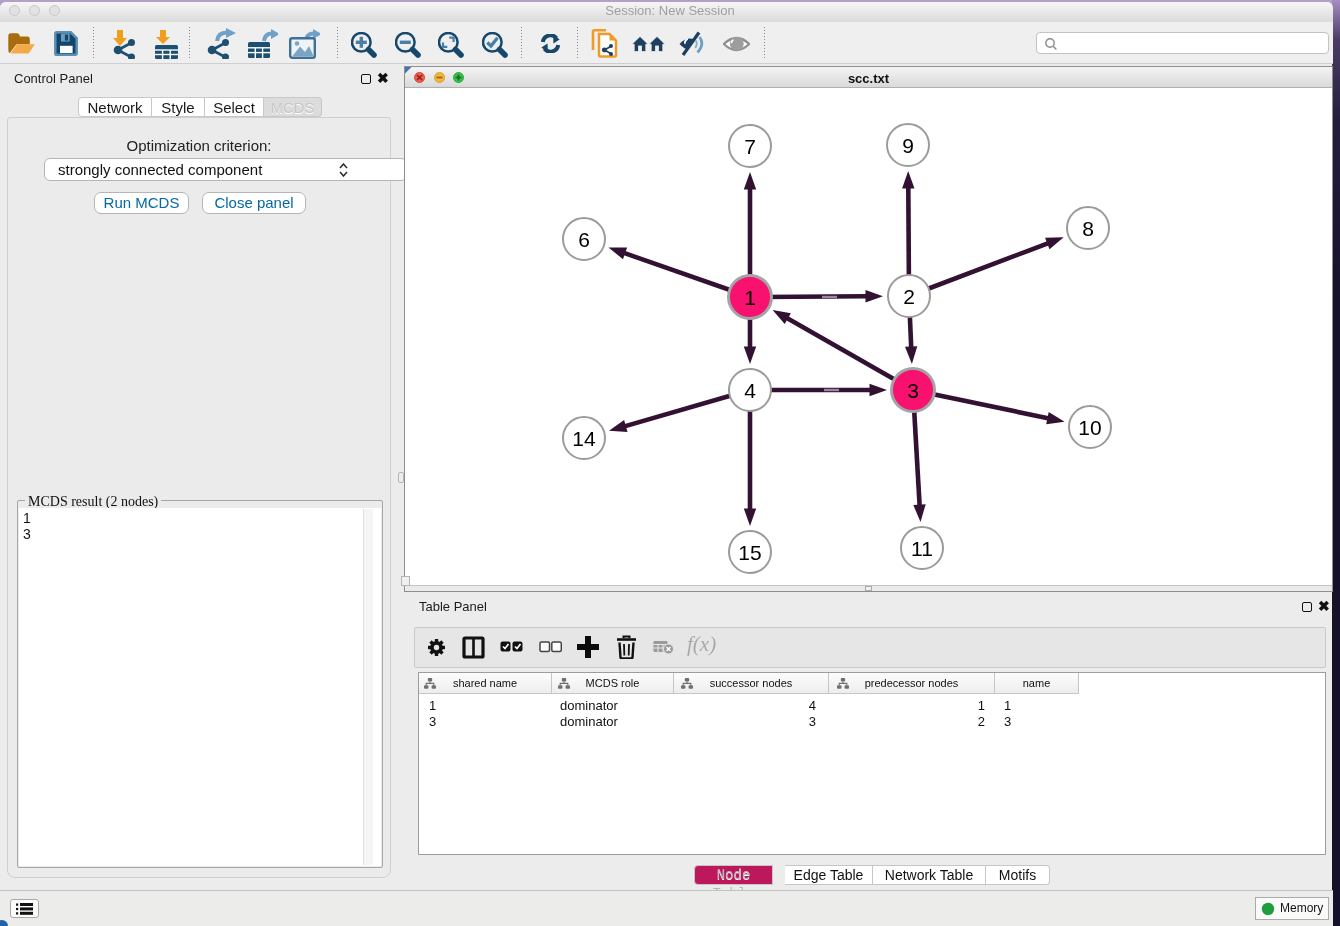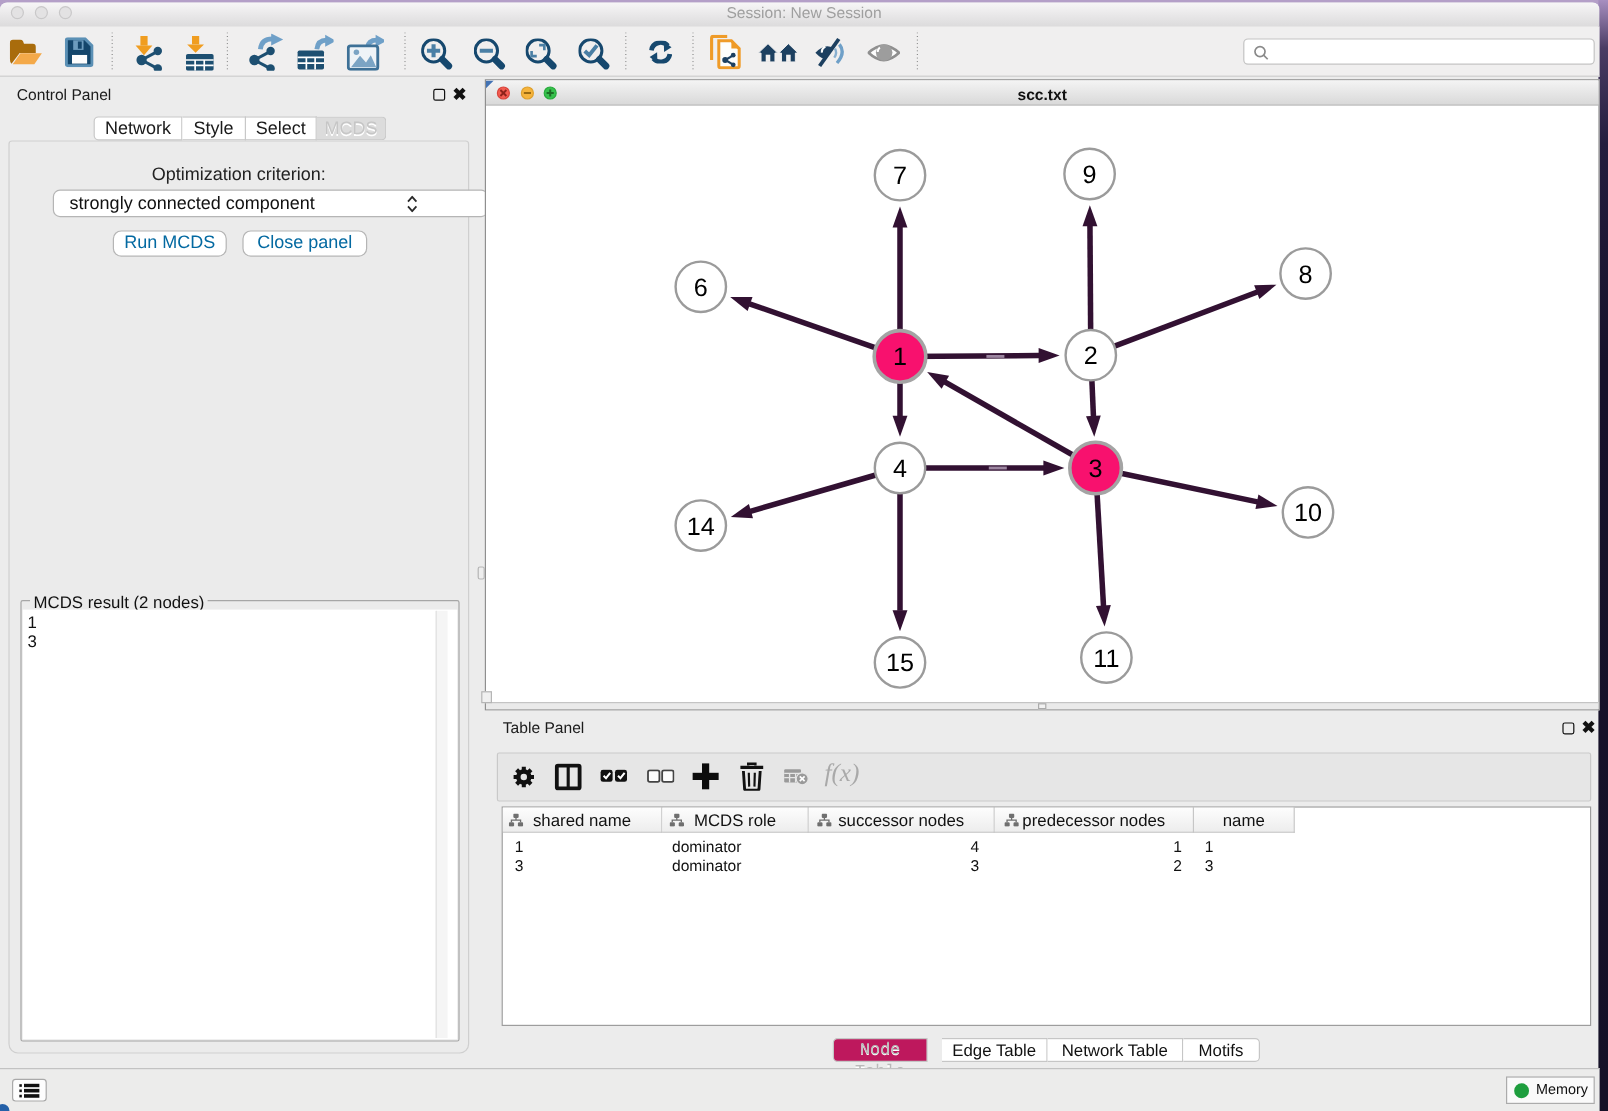--- a/index.html
+++ b/index.html
@@ -19,34 +19,34 @@
 
 #cp-title{left:14px;top:71px;font-size:13px;color:#1c1c1c;}
 .sq{width:10px;height:10px;border:1.5px solid #111;border-radius:2px;}
 .xx{font-size:14px;font-weight:bold;color:#111;}
 #cp-body{left:7px;top:117px;width:384px;height:761px;background:#ebebeb;border:1px solid #cfcfcf;border-radius:3px 3px 8px 8px;}
 .tab{position:absolute;top:97px;height:20px;font-size:15px;color:#1a1a1a;text-align:center;background:#fff;border:1px solid #c8c8c8;line-height:19px;}
 #optlabel{left:0;top:137px;width:398px;text-align:center;font-size:15px;color:#222;}
 #combo{left:44px;top:158px;width:363px;height:23px;background:#fff;border:1px solid #b5b5b5;border-radius:6px;font-size:15px;line-height:21px;padding-left:13px;color:#111;}
 .btn{position:absolute;top:192px;height:22px;background:#fff;border:1px solid #b5b5b5;border-radius:7px;font-size:15px;text-align:center;line-height:20px;color:#0369a1;}
 #grp{left:17px;top:500px;width:366px;height:368px;border:1px solid #a6a6a6;border-radius:2px;}
-#grp-title{left:25px;top:494px;font-size:14px;color:#111;background:#ebebeb;padding:0 3px;}
+#grp-title{left:25px;top:494px;font-size:14px;color:#111;background:#ebebeb;padding:0 3px;font-family:Liberation Serif, serif;}
 #grp-white{left:19px;top:508px;width:362px;height:358px;background:#fff;font-size:14px;line-height:16px;color:#111;padding:2px 0 0 4px;}
 #grp-scroll{left:363px;top:509px;width:10px;height:356px;background:#f5f5f5;border-left:1px solid #e0e0e0;}
 
 #nwin{left:404px;top:66px;width:929px;height:526px;background:#fff;border:1px solid #8f8f8f;}
 #ntitle{left:0;top:0;width:927px;height:21px;background:linear-gradient(180deg,#f4f4f4,#d9d9d9);border-bottom:1px solid #b0b0b0;}
 #ntext{width:100%;text-align:center;top:4px;font-size:13px;font-weight:bold;color:#111;}
 .mac{width:11px;height:11px;border-radius:50%;top:5px;}
 #nbottom{left:0;top:518px;width:927px;height:6px;background:#eaeaea;border-top:1px solid #c4c4c4;}
 
 #tp-title{left:419px;top:599px;font-size:13px;color:#1c1c1c;}
 #tp-toolbar{left:414px;top:627px;width:912px;height:41px;background:#e6e6e6;border:1px solid #c9c9c9;border-radius:2px;}
 #tbl{left:418px;top:672px;width:908px;height:183px;background:#fff;border:1px solid #9d9d9d;}
-.th{position:absolute;top:0;height:21px;background:linear-gradient(180deg,#fdfdfd,#ededed);border-right:1px solid #c6c6c6;border-bottom:1px solid #c6c6c6;font-size:14px;color:#111;text-align:center;line-height:21px;}
+.th{position:absolute;top:0;height:21px;background:linear-gradient(180deg,#fdfdfd,#ededed);border-right:1px solid #c6c6c6;border-bottom:1px solid #c6c6c6;font-size:11px;color:#111;text-align:center;line-height:21px;}
 .td{position:absolute;font-size:13px;color:#111;height:16px;line-height:16px;}
 .ltab{position:absolute;top:865px;height:20px;font-size:14px;text-align:center;line-height:19px;background:#fff;border:1px solid #c6c6c6;color:#111;}
 
 #statusbar{left:0;top:890px;width:1333px;height:36px;border-top:1px solid #c2c2c2;background:#ececeb;}
 #listbtn{left:10px;top:899px;width:29px;height:19px;background:#fdfdfd;border:1px solid #a9a9a9;border-radius:3px;}
 #membtn{left:1255px;top:897px;width:74px;height:23px;background:#fafafa;border:1px solid #ababab;font-size:12px;color:#111;line-height:21px;text-align:center;}
 </style></head>
 <body>
 <svg width="0" height="0" style="position:absolute;">
     <defs>

